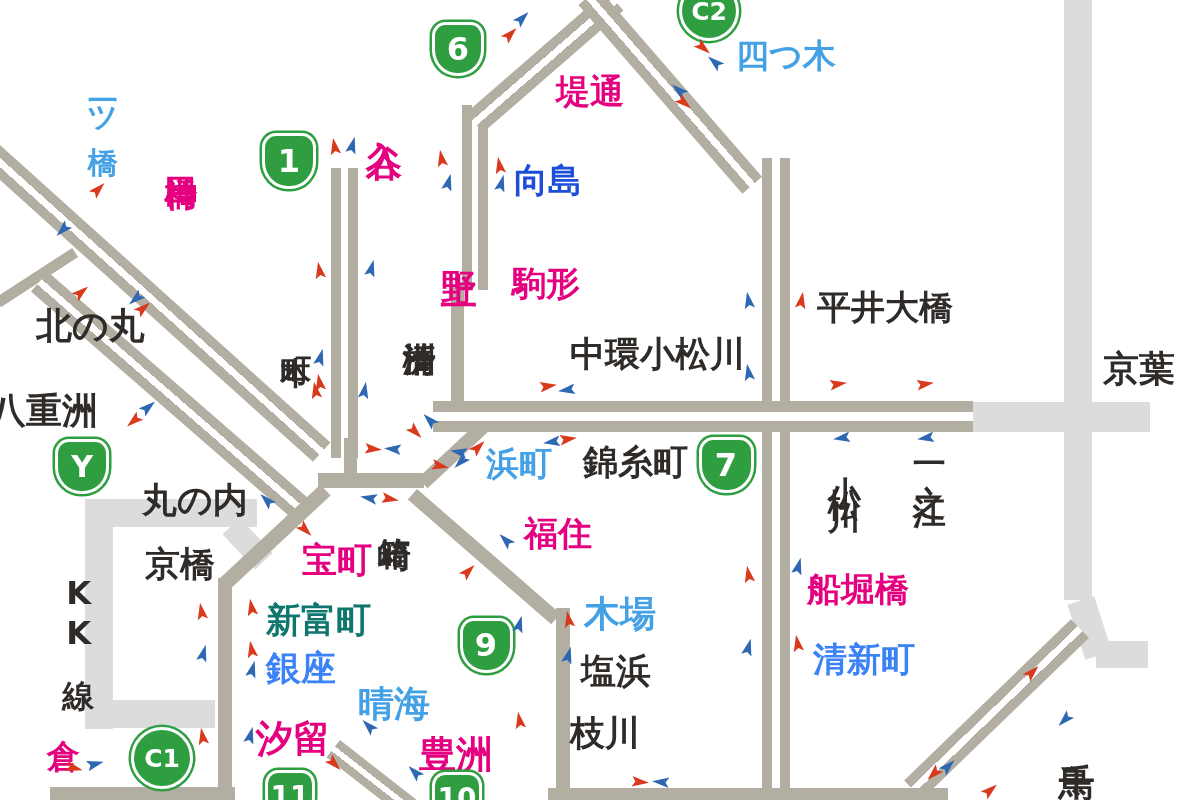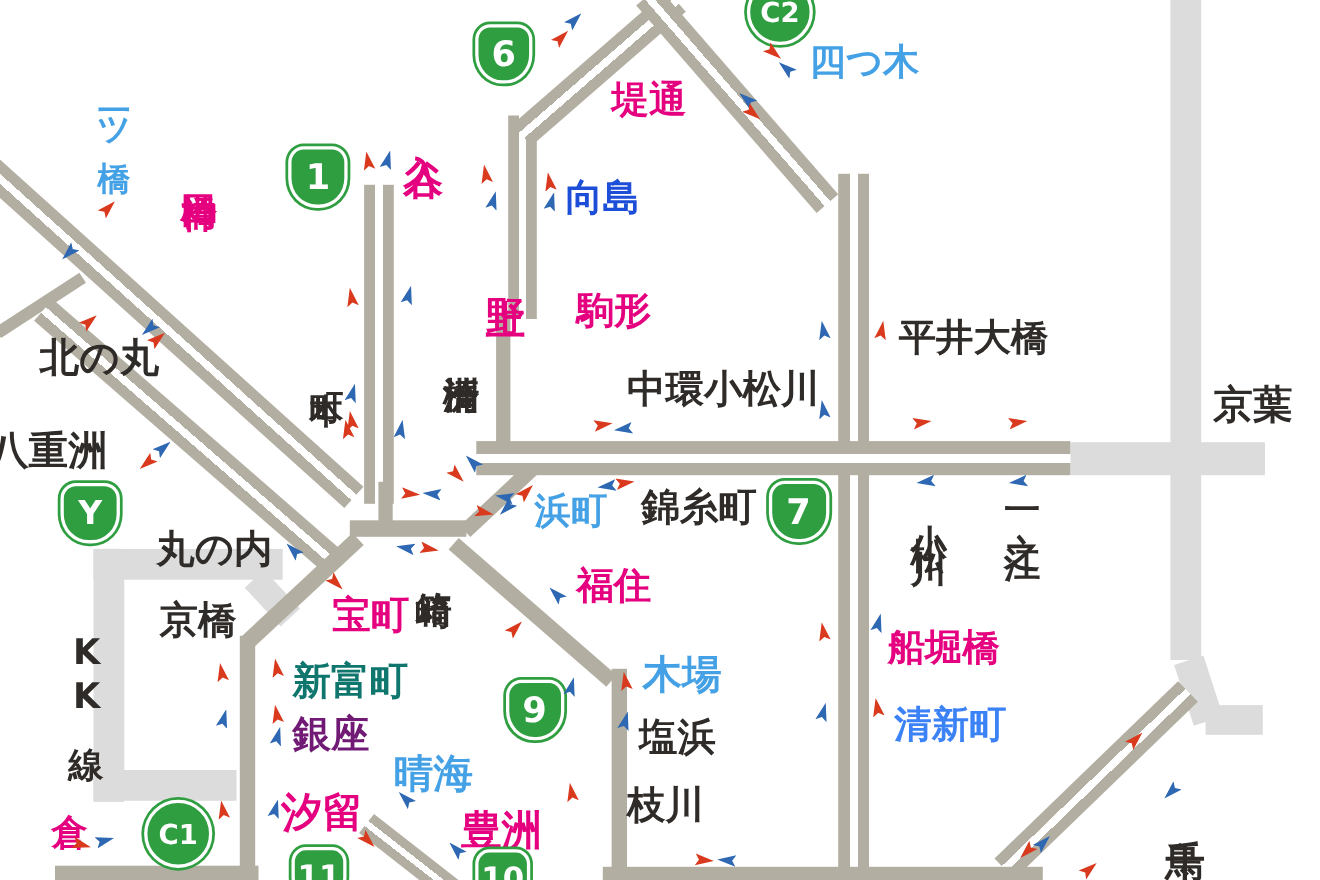--- a/index.html
+++ b/index.html
@@ -58,40 +58,40 @@
     <div class="road" style="--c: #b3aea2; left: 218px; top: 580px; width: 140px; height: 15px; transform: rotate(-43deg);"></div>
     <div class="road" style="--c: #b3aea2; left: 232px; top: 578px; width: 216px; height: 14px; transform: rotate(90deg);"></div>
     <div class="road" style="--c: #b3aea2; left: 50px; top: 787px; width: 185px; height: 15px; transform: rotate(0deg);"></div>
     <div class="road dual" style="--c: #b3aea2; left: 340px; top: 740px; width: 118px; height: 22px; transform: rotate(38deg);"></div>
     <div class="lbl blue v" style="font-size: 30px; color: rgb(69, 161, 229); left: 87.5px; top: 84px; letter-spacing: 2px;">一ツ橋</div>
     <div class="lbl pink v" style="font-size: 33px; color: rgb(229, 0, 127); left: 163.85px; top: 150px;">神田橋</div>
     <div class="lbl pink v" style="font-size: 36px; color: rgb(229, 0, 127); left: 365.2px; top: 112px; letter-spacing: 4px;">入谷</div>
     <div class="lbl pink v" style="font-size: 36px; color: rgb(229, 0, 127); left: 440.2px; top: 243px;">上野</div>
     <div class="lbl pink" style="font-size: 34px; color: rgb(229, 0, 127); left: 556px; top: 74px;">堤通</div>
     <div class="lbl pink" style="font-size: 34px; color: #1d4ed8; left: 514px; top: 163px;">向島</div>
-    <div class="lbl pink" style="font-size: 34px; color: rgb(229, 0, 127); left: 512px; top: 266px; margin-left: 12px;">駒形</div>
+    <div class="lbl pink" style="font-size: 34px; color: rgb(229, 0, 127); left: 512px; top: 266px;">駒形</div>
     <div class="lbl blue" style="font-size: 33px; color: rgb(69, 161, 229); left: 736px; top: 39px;">四つ木</div>
     <div class="lbl black" style="font-size: 34px; color: rgb(47, 43, 40); left: 817px; top: 290px;">平井大橋</div>
     <div class="lbl black" style="font-size: 36px; color: rgb(47, 43, 40); left: 36px; top: 307px;">北の丸</div>
     <div class="lbl black" style="font-size: 35px; color: rgb(47, 43, 40); left: 570px; top: 336px;">中環小松川</div>
     <div class="lbl black" style="font-size: 36px; color: rgb(47, 43, 40); left: -10px; top: 392px;">八重洲</div>
     <div class="lbl black v" style="font-size: 31px; color: rgb(47, 43, 40); left: 279.95px; top: 332px;">本町</div>
     <div class="lbl black v" style="font-size: 33px; color: rgb(47, 43, 40); left: 401.85px; top: 316px;">清洲橋</div>
     <div class="lbl black" style="font-size: 35px; color: rgb(47, 43, 40); left: 583px; top: 444px;">錦糸町</div>
     <div class="lbl blue" style="font-size: 33px; color: rgb(69, 161, 229); left: 486px; top: 447px;">浜町</div>
     <div class="lbl black" style="font-size: 36px; color: rgb(47, 43, 40); left: 1103px; top: 350px;">京葉</div>
     <div class="lbl black v" style="font-size: 33px; color: rgb(47, 43, 40); left: 826.85px; top: 450px; letter-spacing: 12px;">小松川</div>
     <div class="lbl black v" style="font-size: 33px; color: rgb(47, 43, 40); left: 911.85px; top: 446px; letter-spacing: 12px;">一之江</div>
     <div class="lbl black" style="font-size: 35px; color: rgb(47, 43, 40); left: 142px; top: 482px;">丸の内</div>
     <div class="lbl black" style="font-size: 35px; color: rgb(47, 43, 40); left: 145px; top: 546px;">京橋</div>
     <div class="lbl pink" style="font-size: 35px; color: rgb(229, 0, 127); left: 302px; top: 542px;">宝町</div>
     <div class="lbl black v" style="font-size: 33px; color: rgb(47, 43, 40); left: 376.85px; top: 512px;">箱崎</div>
     <div class="lbl black v" style="font-size: 32px; color: rgb(47, 43, 40); left: 61.4px; top: 574px; letter-spacing: 2px;">KK線</div>
     <div class="lbl black" style="font-size: 35px; color: #0f766e; left: 266px; top: 602px;">新富町</div>
-    <div class="lbl black" style="font-size: 35px; color: #701a75; left: 266px; top: 650px;">銀座</div>
+    <div class="lbl black" style="font-size: 35px; color: #3b82f6; left: 266px; top: 650px;">銀座</div>
     <div class="lbl pink" style="font-size: 34px; color: rgb(229, 0, 127); left: 524px; top: 516px;">福住</div>
     <div class="lbl blue" style="font-size: 36px; color: rgb(69, 161, 229); left: 584px; top: 595px;">木場</div>
     <div class="lbl black" style="font-size: 35px; color: rgb(47, 43, 40); left: 581px; top: 653px;">塩浜</div>
     <div class="lbl black" style="font-size: 35px; color: rgb(47, 43, 40); left: 570px; top: 715px;">枝川</div>
     <div class="lbl blue" style="font-size: 36px; color: rgb(69, 161, 229); left: 358px; top: 685px;">晴海</div>
     <div class="lbl pink" style="font-size: 37px; color: rgb(229, 0, 127); left: 256px; top: 720px;">汐留</div>
     <div class="lbl pink" style="font-size: 37px; color: rgb(229, 0, 127); left: 419px; top: 736px;">豊洲</div>
     <div class="lbl pink" style="font-size: 34px; color: rgb(229, 0, 127); left: 807px; top: 572px;">船堀橋</div>
     <div class="lbl blue" style="font-size: 34px; color: #3b82f6; left: 813px; top: 642px;">清新町</div>
     <div class="lbl black v" style="font-size: 36px; color: rgb(47, 43, 40); left: 1058.2px; top: 734px; letter-spacing: 2px;">千鳥</div>

